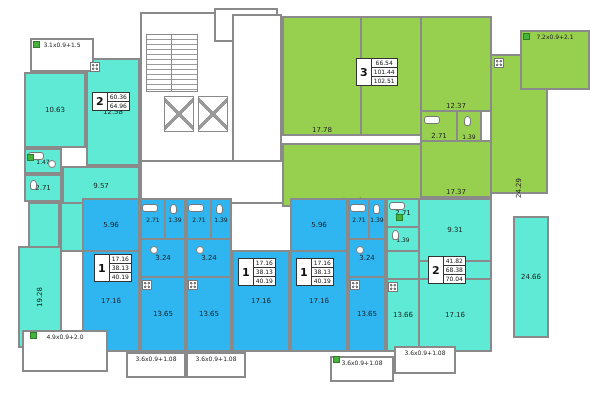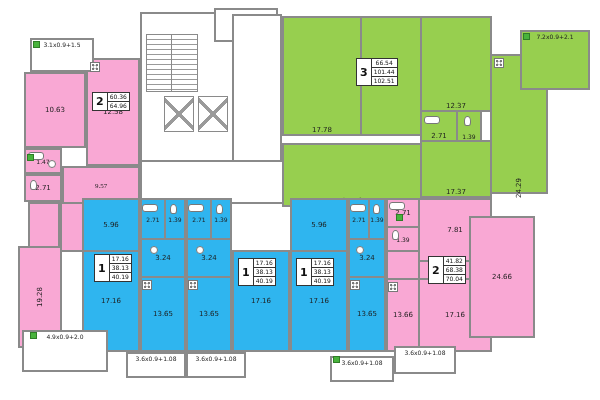--- a/index.html
+++ b/index.html
@@ -7,21 +7,21 @@
     position:relative;width:600px;height:400px;background:#ffffff;
     font-family:"DejaVu Sans",sans-serif;overflow:hidden;
     outline:1px solid #c9c9c9;
   }
   .layer{position:absolute;inset:0;}
   .struct{position:absolute;background:#fff;border:2px solid #8a8a8a;box-sizing:border-box;}
   .room{
     position:absolute;border:2px solid #8a8a8a;box-sizing:border-box;
     display:flex;align-items:center;justify-content:center;
   }
-  .orange{background:#f9a8d4;}
+  .orange{background:#5eead4;}
   .green{background:#97CF4F;align-items:flex-end;}
   .blue{background:#2FB5EF;}
   .room-label{font-size:7px;color:#1d1d1d;white-space:nowrap;}
   .room-label.small{font-size:6px;}
   .rot{transform:rotate(-90deg);}
   .balcony{
     position:absolute;border:2px solid #8a8a8a;box-sizing:border-box;background:#fff;
     display:flex;justify-content:center;align-items:flex-start;z-index:2;
   }
   .balcony.green{background:#97CF4F;}
@@ -80,21 +80,21 @@
       </div>
       <div class="room orange" style="left: 86px; top: 58px; width: 54px; height: 108px;">
         <span class="room-label">12.58</span>
       </div>
       <div class="room orange" style="left: 24px; top: 148px; width: 38px; height: 26px;">
         <span class="room-label small">1.47</span>
       </div>
       <div class="room orange" style="left: 24px; top: 174px; width: 38px; height: 28px;">
         <span class="room-label">2.71</span>
       </div>
-      <div class="room orange" style="left: 62px; top: 166px; width: 78px; height: 40px; font-family: Liberation Serif, serif;">
+      <div class="room orange" style="left: 62px; top: 166px; width: 78px; height: 40px;">
         <span class="room-label">9.57</span>
       </div>
       <div class="room orange" style="left: 28px; top: 202px; width: 32px; height: 50px;"></div>
       <div class="room orange" style="left: 60px; top: 202px; width: 30px; height: 50px;"></div>
       <div class="room orange" style="left: 18px; top: 246px; width: 44px; height: 102px;">
         <span class="room-label rot">19.28</span>
       </div>
       <div class="room green" style="left: 282px; top: 16px; width: 80px; height: 120px;">
         <span class="room-label">17.78</span>
       </div>
@@ -172,27 +172,27 @@
         <span class="room-label">2.71</span>
       </div>
       <div class="room orange" style="left: 386px; top: 226px; width: 34px; height: 26px;">
         <span class="room-label small">1.39</span>
       </div>
       <div class="room orange" style="left: 386px; top: 250px; width: 34px; height: 30px;"></div>
       <div class="room orange" style="left: 386px; top: 278px; width: 34px; height: 74px;">
         <span class="room-label">13.66</span>
       </div>
       <div class="room orange" style="left: 418px; top: 198px; width: 74px; height: 64px;">
-        <span class="room-label">7.81</span>
+        <span class="room-label">9.31</span>
       </div>
       <div class="room orange" style="left: 418px; top: 260px; width: 74px; height: 20px;"></div>
       <div class="room orange" style="left: 418px; top: 278px; width: 74px; height: 74px;">
         <span class="room-label">17.16</span>
       </div>
-      <div class="room orange" style="left: 469px; top: 216px; width: 66px; height: 122px;">
+      <div class="room orange" style="left: 513px; top: 216px; width: 36px; height: 122px;">
         <span class="room-label">24.66</span>
       </div>
     </div>
   <div class="layer" id="balcony-layer">
       <div class="balcony" style="left: 30px; top: 38px; width: 64px; height: 34px;">
         <span class="balcony-label">3.1x0.9+1.5</span>
       </div>
       <div class="balcony green" style="left: 520px; top: 30px; width: 70px; height: 60px;">
         <span class="balcony-label">7.2x0.9+2.1</span>
       </div>

